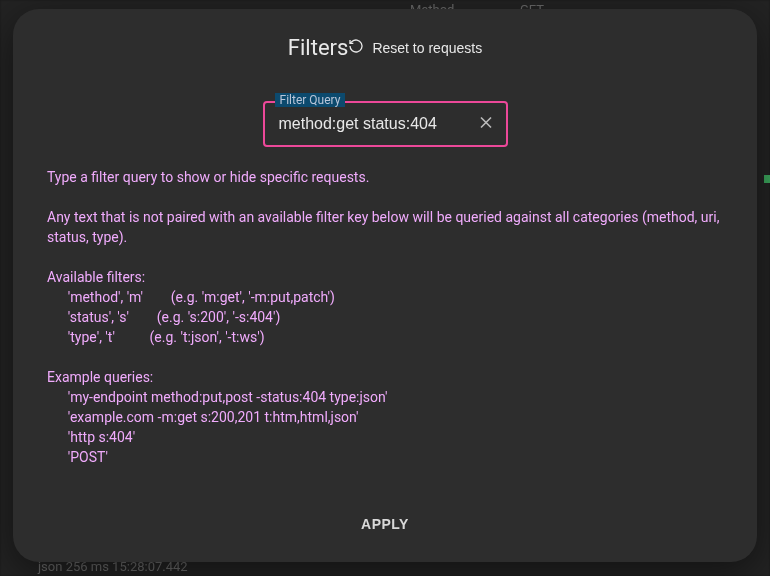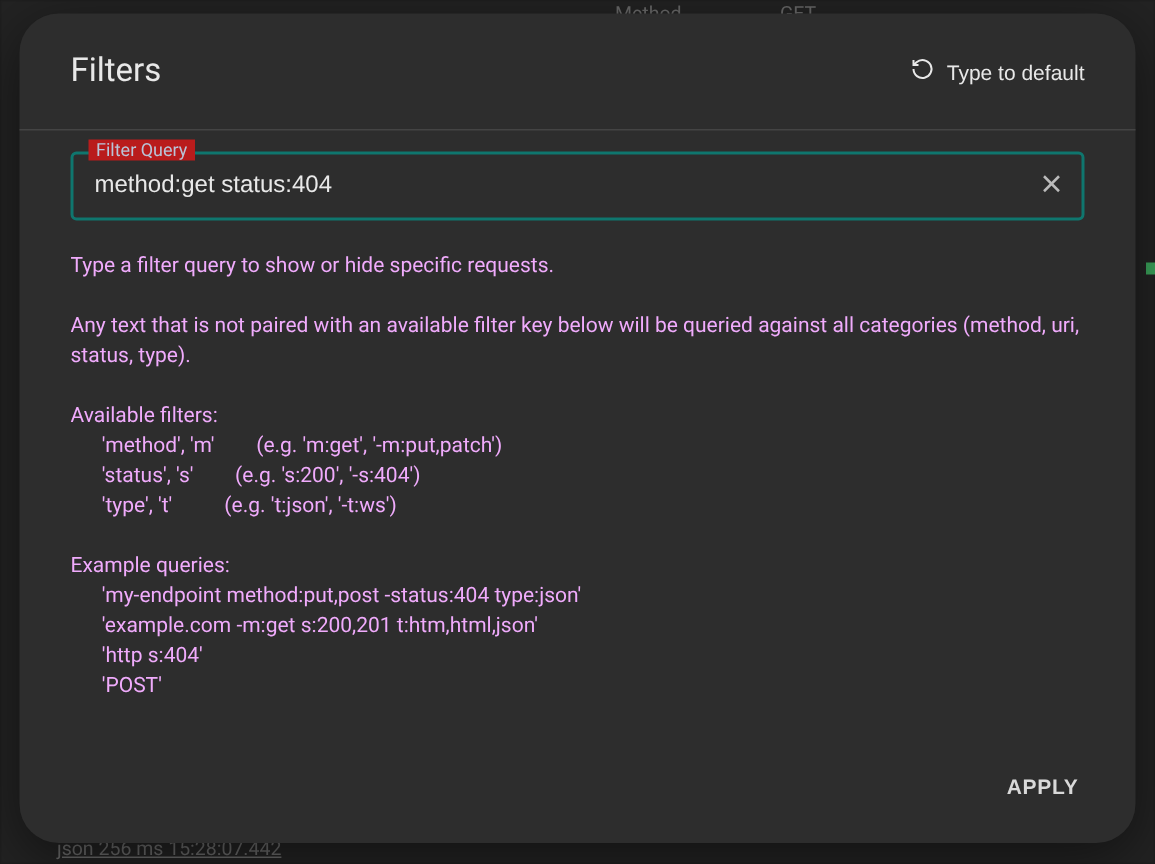--- a/index.html
+++ b/index.html
@@ -15,34 +15,34 @@
     position: absolute;
     inset: 0;
     background: #232323;
     filter: blur(1px);
   }
   .bg-text {
     position: absolute;
     color: #6a6a6a;
     font-size: 13px;
     white-space: nowrap;
-    text-decoration: underline;
   }
   .dialog {
     position: absolute;
     top: 9px;
     left: 13px;
     right: 13px;
     bottom: 14px;
     background: #2d2d2d;
     border-radius: 26px;
     padding: 26px 34px 22px 34px;
     display: flex;
     flex-direction: column;
     box-shadow: 0 10px 40px rgba(0,0,0,0.5);
+    align-items: center;
   }
   .dialog-header {
     display: flex;
     justify-content: space-between;
     align-items: center;
     margin-bottom: 26px;
   }
   .dialog-title {
     font-size: 22px;
     font-weight: 400;
@@ -67,31 +67,31 @@
   }
   .input-wrap {
     position: relative;
     margin-top: 14px;
     margin-bottom: 20px;
   }
   .input-label {
     position: absolute;
     top: -8px;
     left: 12px;
-    background: #b91c1c;
+    background: #0c4a6e;
     padding: 0 5px;
     font-size: 12px;
     color: #b9c5d8;
   }
   .filter-input {
     width: 100%;
     background: transparent;
-    border: 2px solid #0f766e;
+    border: 2px solid #ec4899;
     border-radius: 4px;
-    padding: 12px 32px 12px 14px;
+    padding: 12px 20px 12px 14px;
     font-size: 16px;
     color: #e8e8e8;
     outline: none;
   }
   .clear-btn {
     position: absolute;
     right: 8px;
     top: 50%;
     transform: translateY(-50%);
     background: none;
@@ -146,21 +146,21 @@
 <div class="dialog">
   <div class="dialog-header">
     <div class="dialog-title">Filters</div>
     <button class="reset-btn">
       <span>
         <svg viewBox="0 0 24 24" fill="none" stroke="currentColor" stroke-width="2">
           <path d="M3 12a9 9 0 1 0 3-6.7L3 8"></path>
           <polyline points="3 3 3 8 8 8"></polyline>
         </svg>
       </span>
-      <span>Type to default</span>
+      <span>Reset to requests</span>
     </button>
   </div>
   <div class="divider"></div>
 
   <div class="input-wrap">
     <span class="input-label">Filter Query</span>
     <input class="filter-input" type="text" value="method:get status:404" style="">
     <button class="clear-btn">
       <span>
         <svg viewBox="0 0 24 24" fill="none" stroke="currentColor" stroke-width="2">

